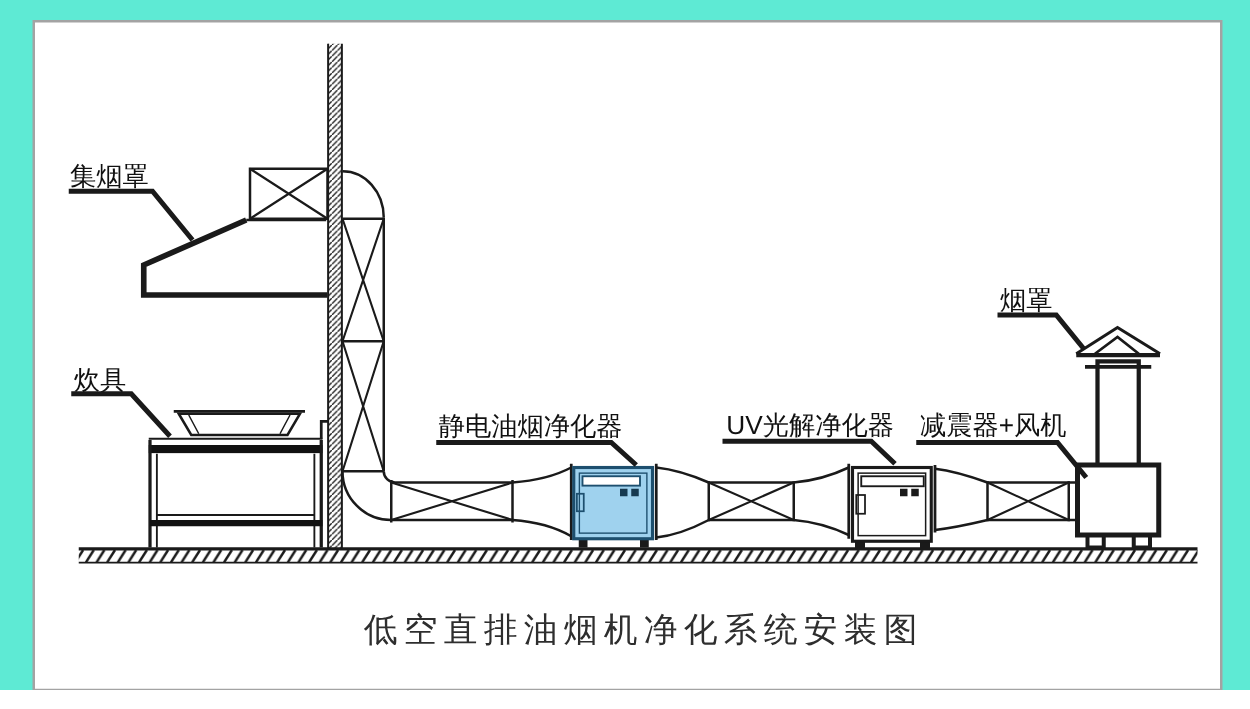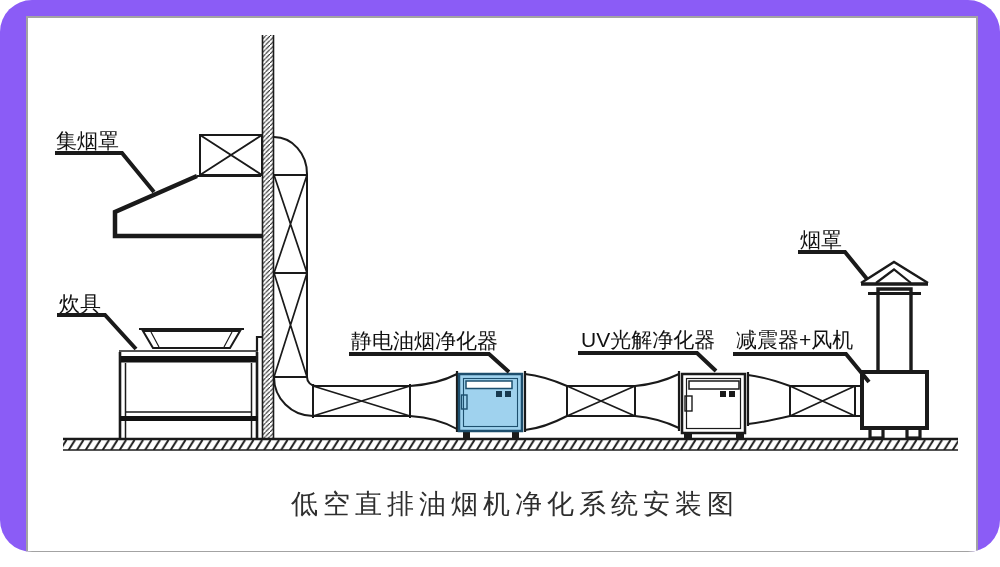--- a/index.html
+++ b/index.html
@@ -1,17 +1,17 @@
 <!DOCTYPE html>
 <html><head>
 <meta charset="utf-8">
 <style>
   html,body{margin:0;padding:0;background:#ffffff;}
-  .stage{position:relative;width:1000px;height:552px;background:#8b5cf6;overflow:hidden;
-         font-family:"Liberation Sans",sans-serif;border-radius:32px;}
+  .stage{position:relative;width:1000px;height:552px;background:#5eead4;overflow:hidden;
+         font-family:"Liberation Sans",sans-serif;}
   svg{position:absolute;left:0;top:0;}
   .lbl{font-family:"Liberation Sans",sans-serif;font-size:21px;fill:#111;}
   .ttl{font-family:"Liberation Sans",sans-serif;font-size:27px;fill:#2e2e2e;}
   .ln{stroke:#1a1a1a;fill:none;}
 </style>
 </head>
 <body>
 
 <div class="stage">
 <svg width="1000" height="567" viewBox="0 0 1000 567">

